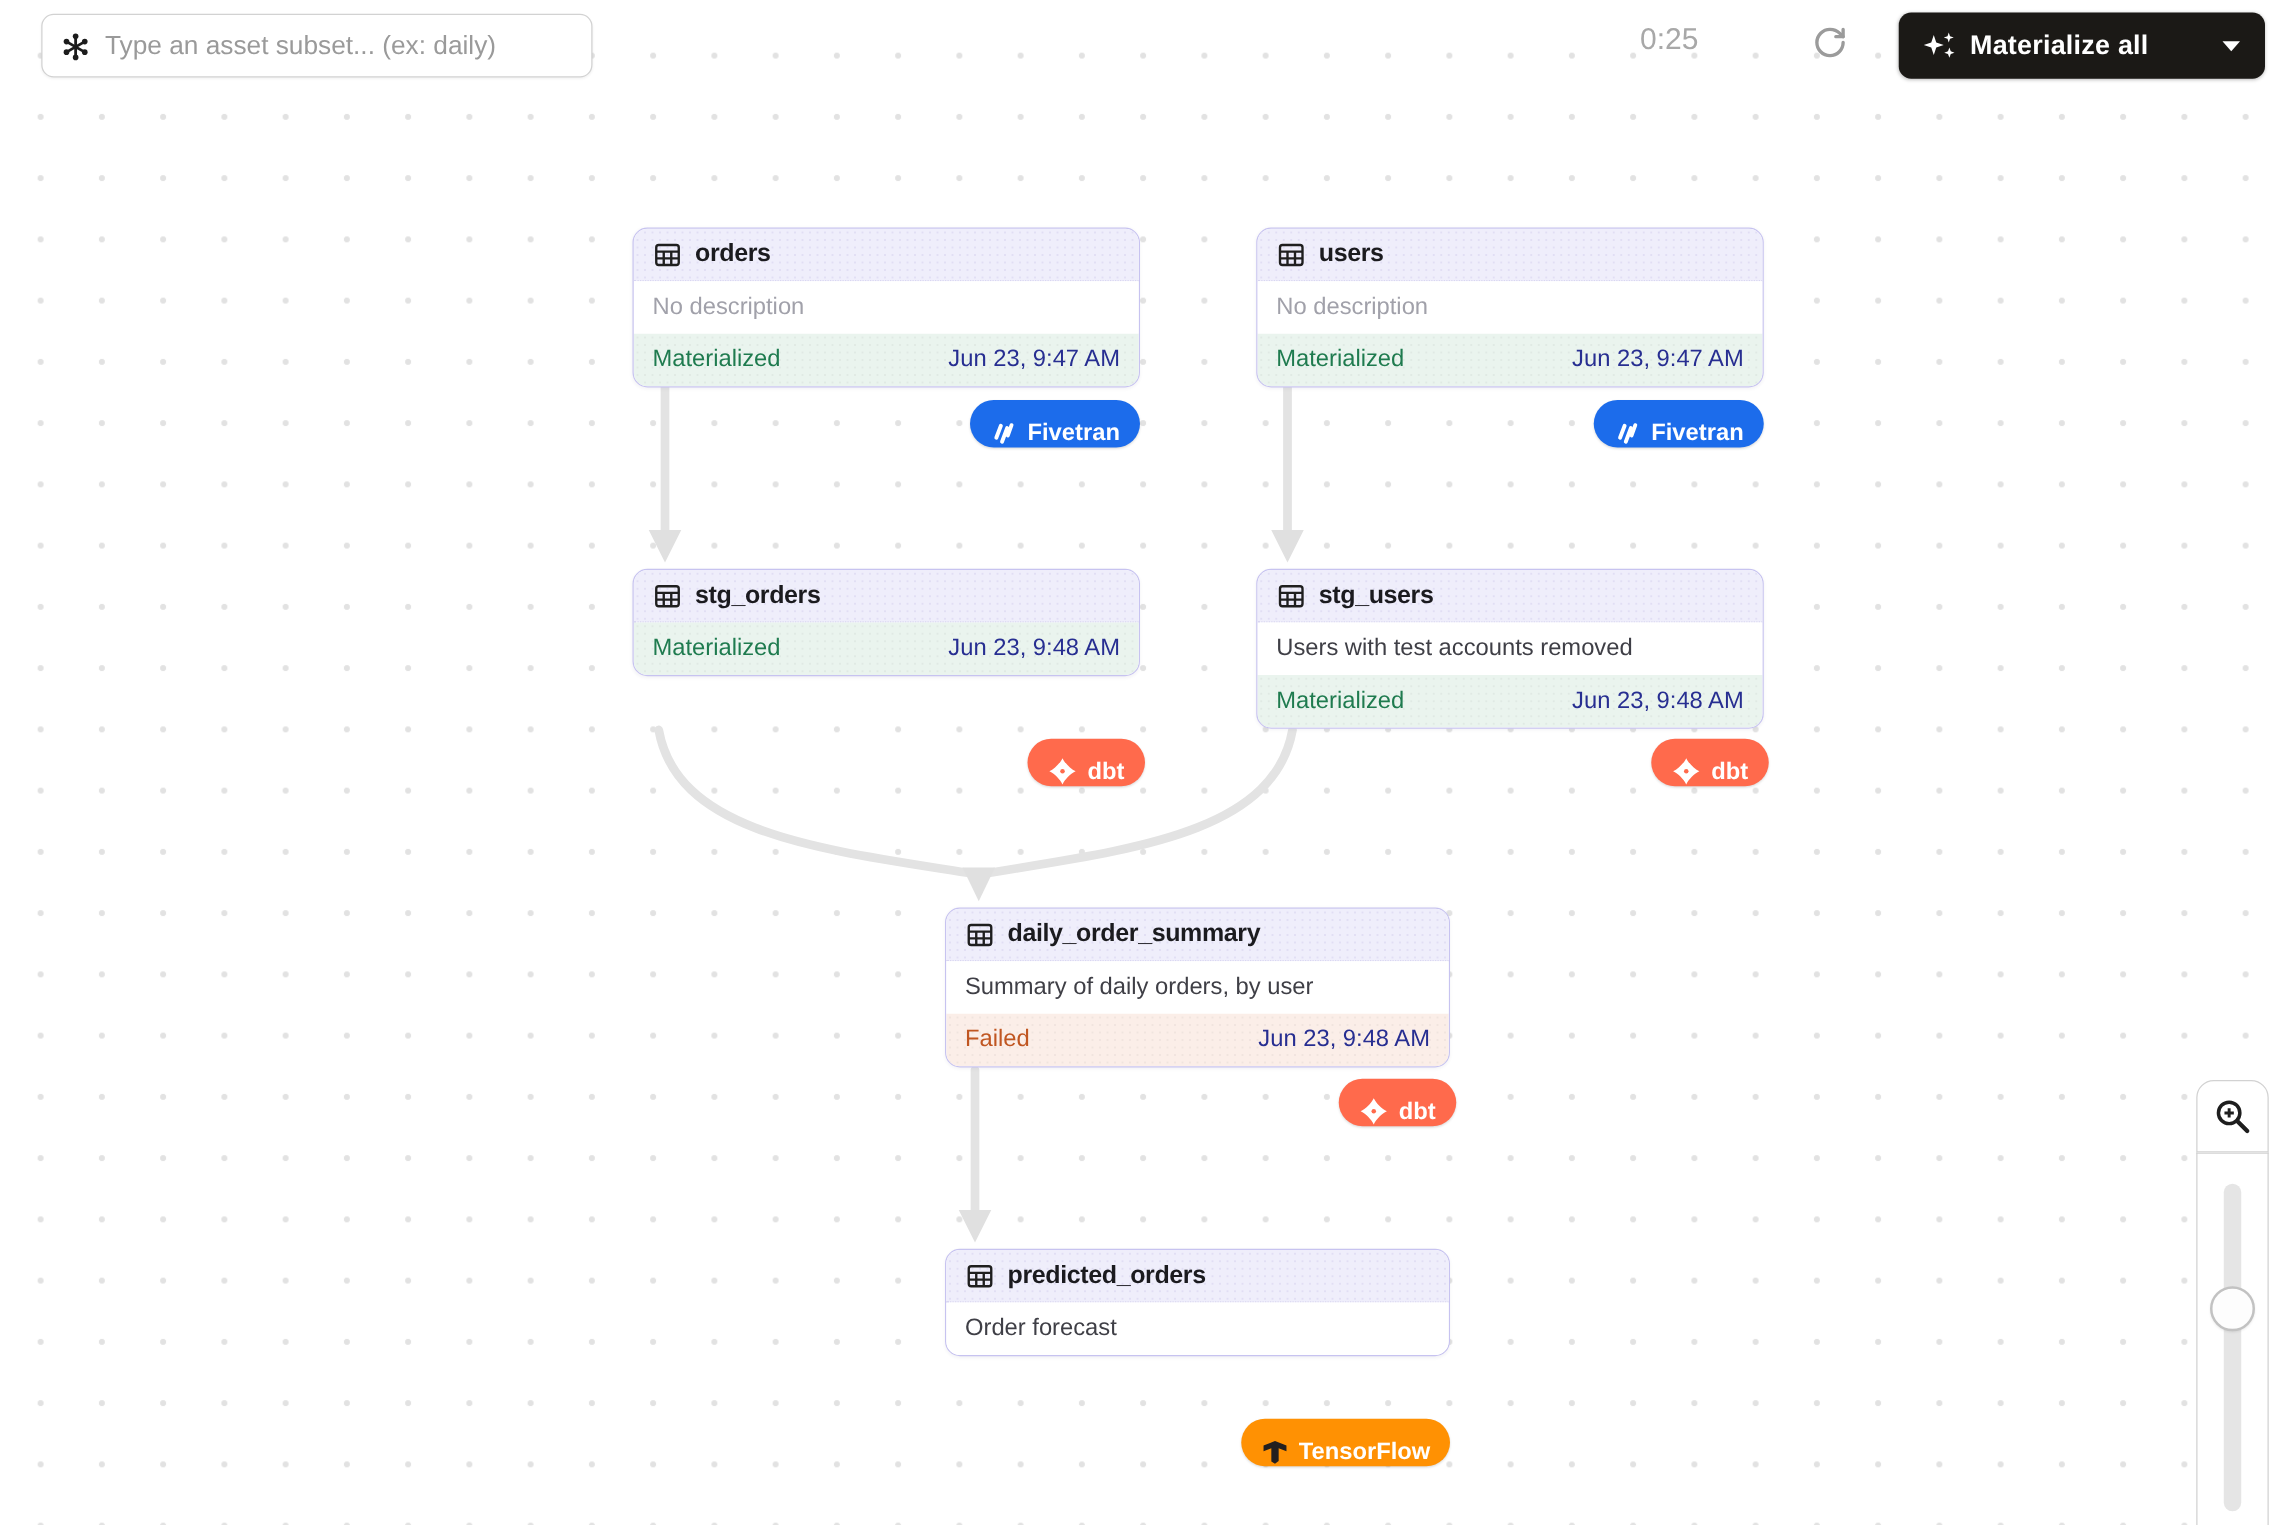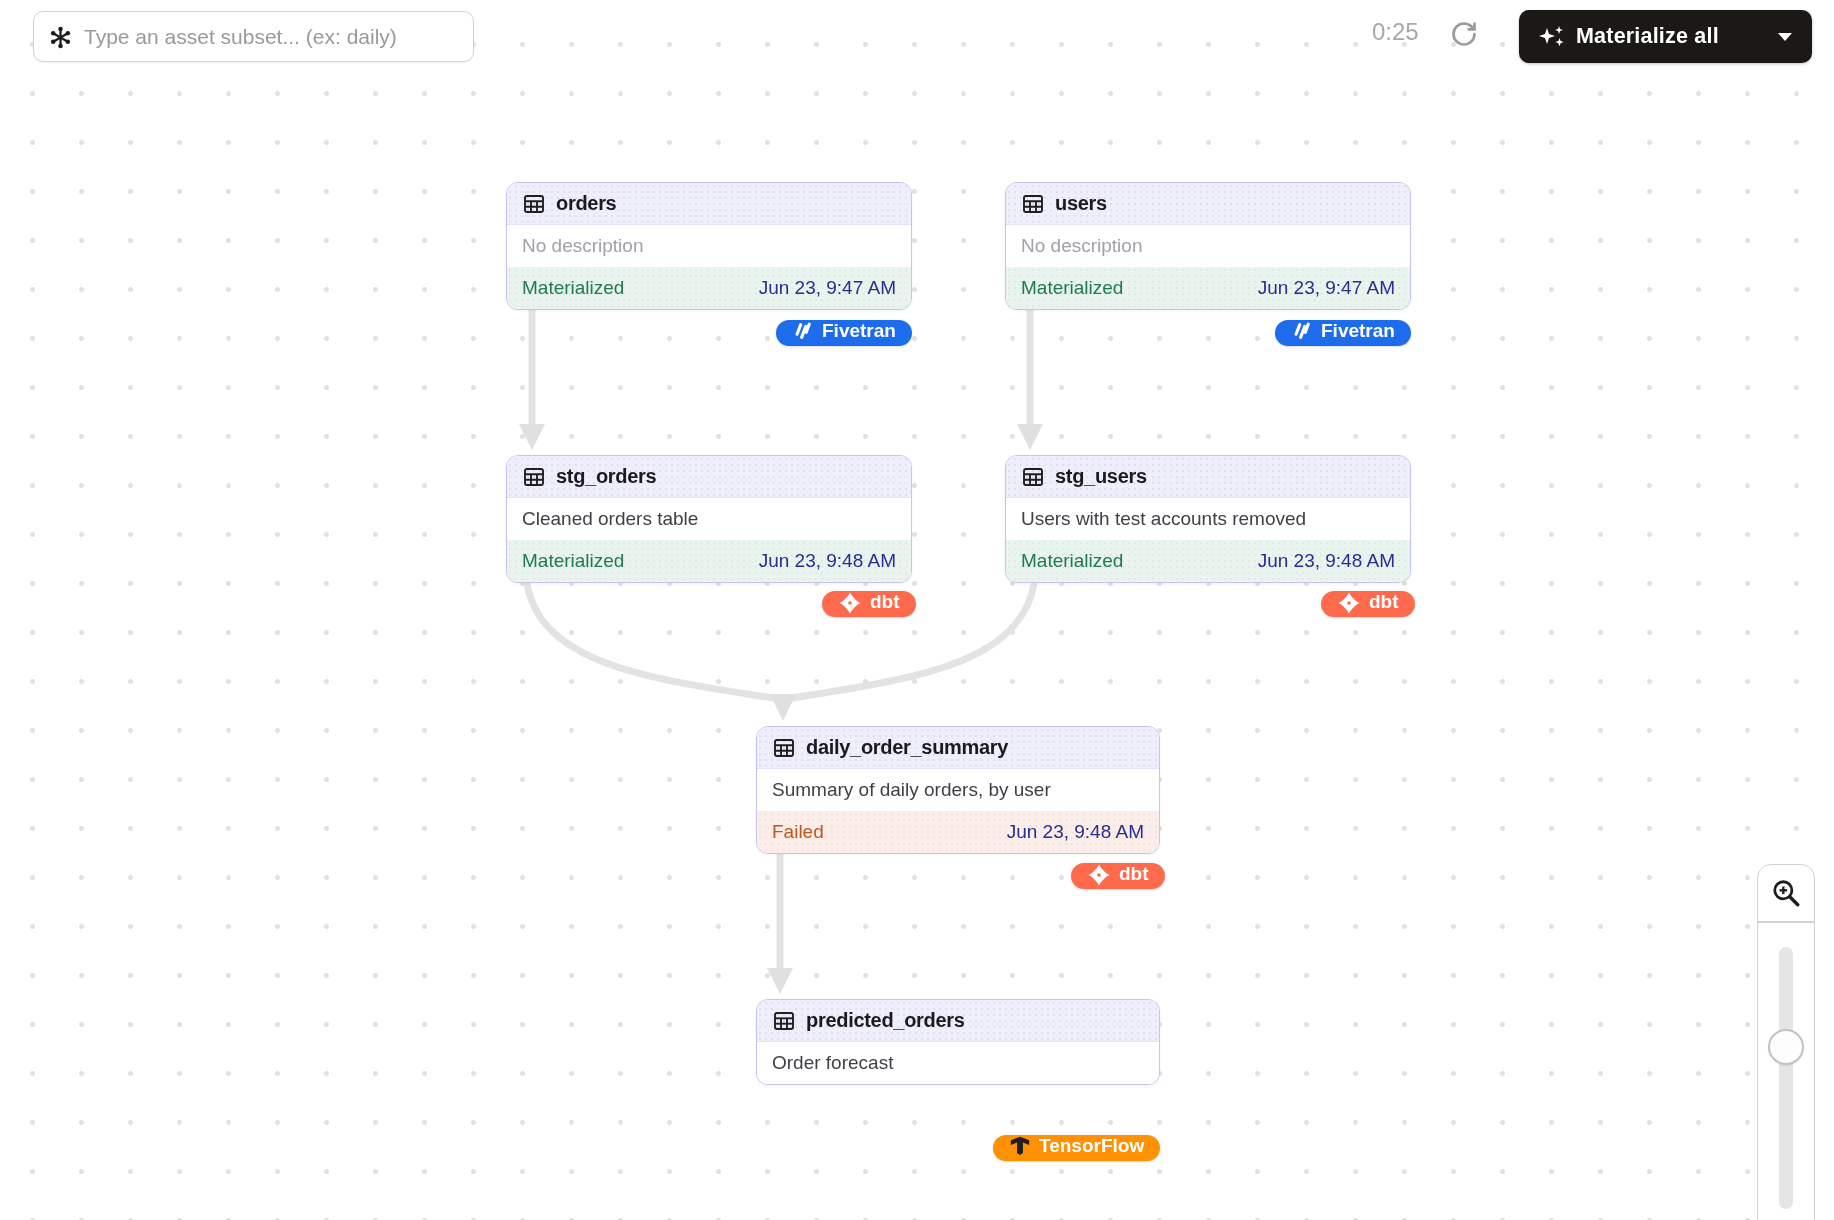--- a/index.html
+++ b/index.html
@@ -48,22 +48,22 @@
   .card .foot.success .status { color:#1f7b4f; }
   .card .foot.failed { background-color:#fbeee8;text-align:center; }
   .card .foot.failed .status { color:#c05621; }
   .card .foot.never { background-color:#fbefe8; }
   .card .foot.never .status { color:#c05e21; }
   .card .ts { color:#272e91; }
   .tbl-icon { display:flex; align-items:center; }
 
   
   .badge {
-    position:absolute; z-index:3; height:26px;
-    display:flex; align-items:flex-start; gap:8px; padding:0 16px;
+    position:absolute; z-index:3; height:38px;
+    display:flex; align-items:flex-end; gap:8px; padding:0 16px;
     border-radius:19px; color:#ffffff; font-size:19px; font-weight:bold;
     box-shadow:0 1px 2px rgba(0,0,0,.15);
   }
   .badge.fivetran { background:#1c6ceb; }
   .badge.dbt { background:#ff6a4c; }
   .badge.tensorflow { background:#ff9103; }
 
   
   .searchbox {
     position:absolute; left:33px; top:11px; width:441px; height:51px; z-index:5;
@@ -72,21 +72,21 @@
   }
   .searchbox svg { position:absolute; left:13px; top:12px; }
   .searchbox input {
     width:100%; height:100%; border:none; outline:none; background:transparent;
     padding:0 8px 0 50px; font-family:"Liberation Sans",sans-serif;
     font-size:21px; color:#333;
   }
   .searchbox input::placeholder { color:#9a9a9a; opacity:1; }
 
   .timer {
-    position:absolute; left:1372px; top:18px; z-index:5;
+    position:absolute; left:1312px; top:18px; z-index:5;
     font-size:24px; color:#a8a8a8;
   }
   .refresh { position:absolute; left:1450px; top:20px; z-index:5; cursor:pointer; }
 
   .mat-btn {
     position:absolute; left:1519px; top:10px; width:293px; height:53px; z-index:5;
     background:#1b1916; border-radius:10px; display:flex; align-items:center;
     color:#fff; box-shadow:0 1px 3px rgba(0,0,0,.25);
   }
   .mat-main { flex:1; display:flex; align-items:center; gap:11px; padding-left:19px; cursor:pointer; }
@@ -182,21 +182,20 @@
         <svg width="24" height="24" viewBox="0 0 24 24" fill="none" stroke="#1f1f1f" stroke-width="1.9">
             <rect x="3" y="4" width="18" height="16" rx="2"></rect>
             <line x1="3" y1="9.3" x2="21" y2="9.3"></line>
             <line x1="3" y1="14.7" x2="21" y2="14.7"></line>
             <line x1="9" y1="9.3" x2="9" y2="20"></line>
             <line x1="15" y1="9.3" x2="15" y2="20"></line>
           </svg>
       </span>
       <span class="name">stg_orders</span>
     </div>
-    <div class="row desc">Cleaned orders table</div>
     <div class="row foot success">
       <span class="status">Materialized</span>
       <span class="ts">Jun 23, 9:48 AM</span>
     </div>
   </div>
 
   <div class="card" style="left:1005px; top:455px;">
     <div class="row head">
       <span class="tbl-icon">
         <svg width="24" height="24" viewBox="0 0 24 24" fill="none" stroke="#1f1f1f" stroke-width="1.9">

